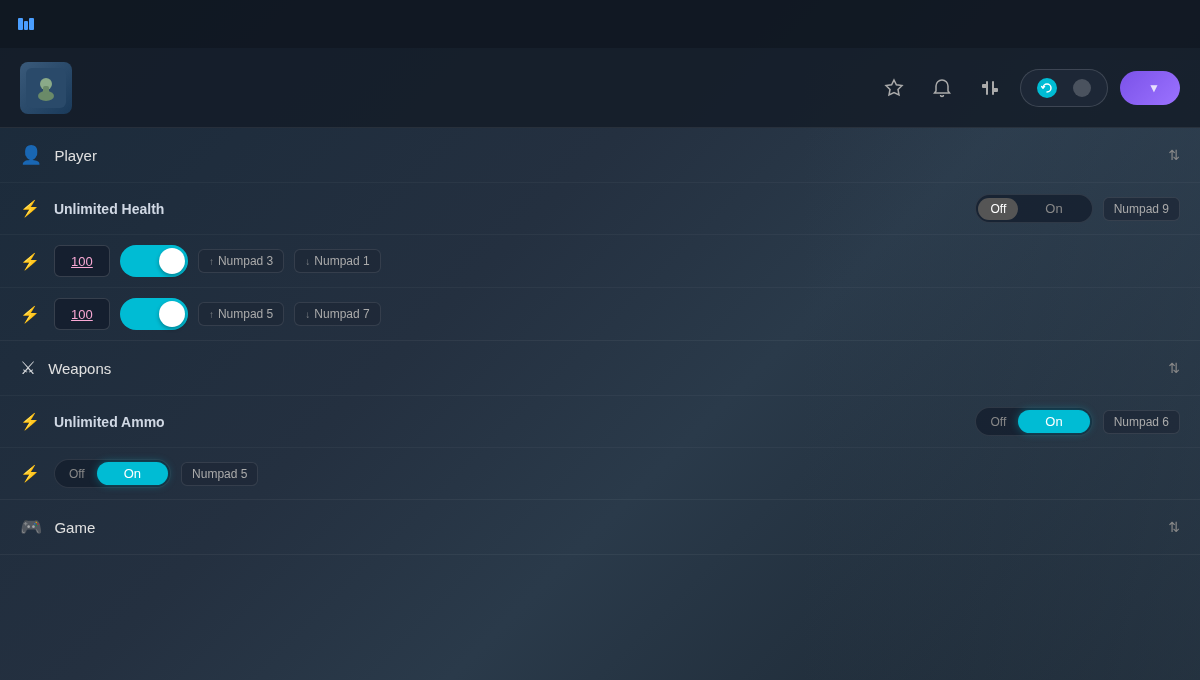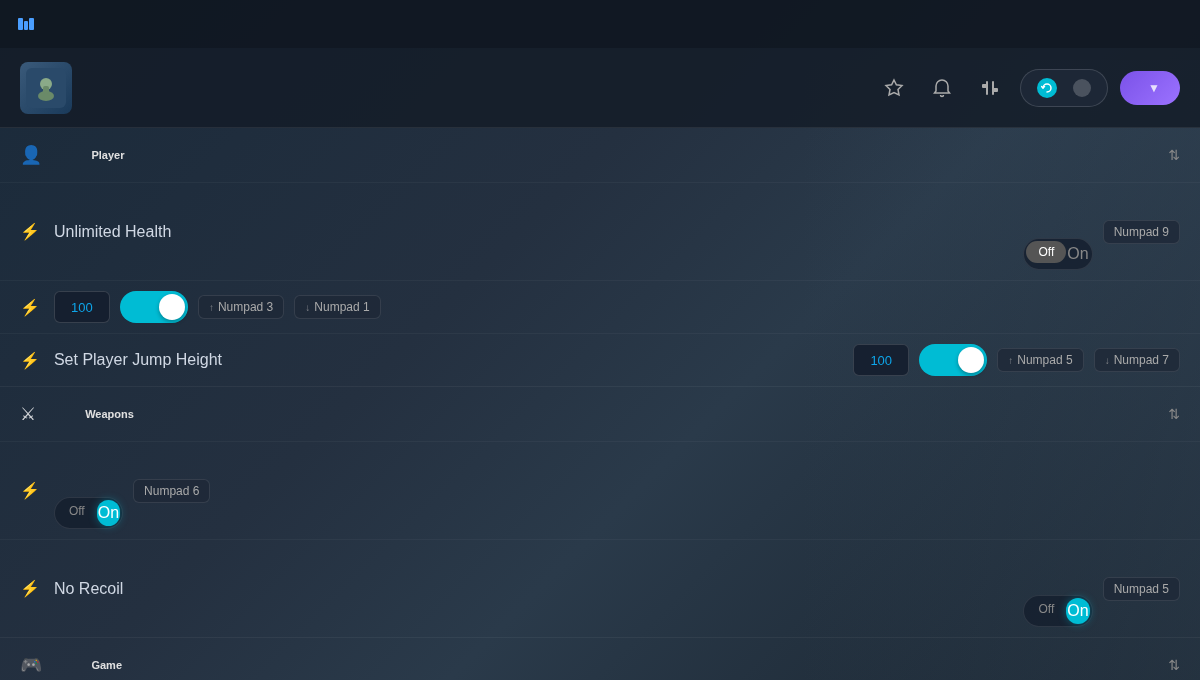--- a/index.html
+++ b/index.html
@@ -222,24 +222,23 @@
       align-items: center;
       gap: 12px;
     }
 
     .section-icon {
       font-size: 18px;
       opacity: 0.8;
     }
 
     .section-title {
-      font-size: 11px;
-      font-weight: 700;
+      font-size: 15px;
+      font-weight: 400;
       color: #e0e0e0;
-      margin-left: 37px;
     }
 
     .section-collapse {
       font-size: 14px;
       color: #888;
     }
 
     
     .mod-row {
       display: flex;
@@ -251,69 +250,69 @@
 
     .mod-icon {
       font-size: 16px;
       color: #00bcd4;
       margin-right: 14px;
       flex-shrink: 0;
     }
 
     .mod-name {
       flex: 1;
-      font-size: 16px;
+      font-size: 14px;
       color: #d0d8e4;
-      font-weight: 400;
+      font-weight: 700;
     }
 
     .mod-controls {
       display: flex;
       align-items: center;
       gap: 10px;
     }
 
     
     .num-input {
       width: 56px;
       height: 32px;
       background: rgba(20, 30, 45, 0.9);
       border: 1px solid rgba(255,255,255,0.15);
       border-radius: 6px;
-      color: #0ea5e9;
+      color: #f9a8d4;
       text-align: center;
       font-size: 13px;
       outline: none;
+      text-decoration: underline;
     }
 
     
     .toggle-group {
       display: flex;
-      align-items: flex-start;
+      align-items: flex-end;
       background: rgba(20, 30, 45, 0.8);
       border-radius: 20px;
       padding: 2px;
       border: 1px solid rgba(255,255,255,0.1);
-      margin-top: 45px;
     }
 
     .toggle-off {
       padding: 4px 12px;
       border-radius: 16px;
       font-size: 12px;
       color: #888;
       background: transparent;
       cursor: pointer;
       border: none;
     }
 
     .toggle-on {
-      padding: 4px 1px;
+      padding: 4px 27px;
       border-radius: 16px;
-      font-size: 16px;
+      font-size: 13px;
       color: #fff;
       cursor: pointer;
       border: none;
     }
 
     .toggle-on.active {
       background: #00bcd4;
       box-shadow: 0 0 8px rgba(0,188,212,0.4);
     }
 
@@ -487,21 +486,20 @@
           </div>
           <div class="hotkey-badge">
             <span class="hotkey-arrow">↓</span>
             <span>Numpad 1</span>
           </div>
         </div>
 
     </div>
       <div class="mod-row">
       <span class="mod-icon">⚡</span>
-      <span class="mod-name">Set Player Jump Height</span>
 
         <div class="mod-controls">
           <input class="num-input" type="text" value="100" style="">
           <div class="slider-toggle">
             <div class="slider-knob"></div>
           </div>
           <div class="hotkey-badge">
             <span class="hotkey-arrow">↑</span>
             <span>Numpad 5</span>
           </div>
@@ -516,35 +514,35 @@
     <div class="section">
       <div class="section-header">
     <div class="section-header-left">
       <span class="section-icon">⚔</span>
       <span class="section-title">Weapons</span>
     </div>
     <span class="section-collapse">⇅</span>
   </div>
       <div class="mod-row">
       <span class="mod-icon">⚡</span>
+      <span class="mod-name">Unlimited Ammo</span>
 
         <div class="mod-controls">
           <div class="toggle-group">
             <button class="toggle-off ">Off</button>
             <button class="toggle-on active">On</button>
           </div>
           <div class="hotkey-badge">
             <span>Numpad 6</span>
           </div>
         </div>
 
     </div>
       <div class="mod-row">
       <span class="mod-icon">⚡</span>
-      <span class="mod-name">No Recoil</span>
 
         <div class="mod-controls">
           <div class="toggle-group">
             <button class="toggle-off ">Off</button>
             <button class="toggle-on active">On</button>
           </div>
           <div class="hotkey-badge">
             <span>Numpad 5</span>
           </div>
         </div>

